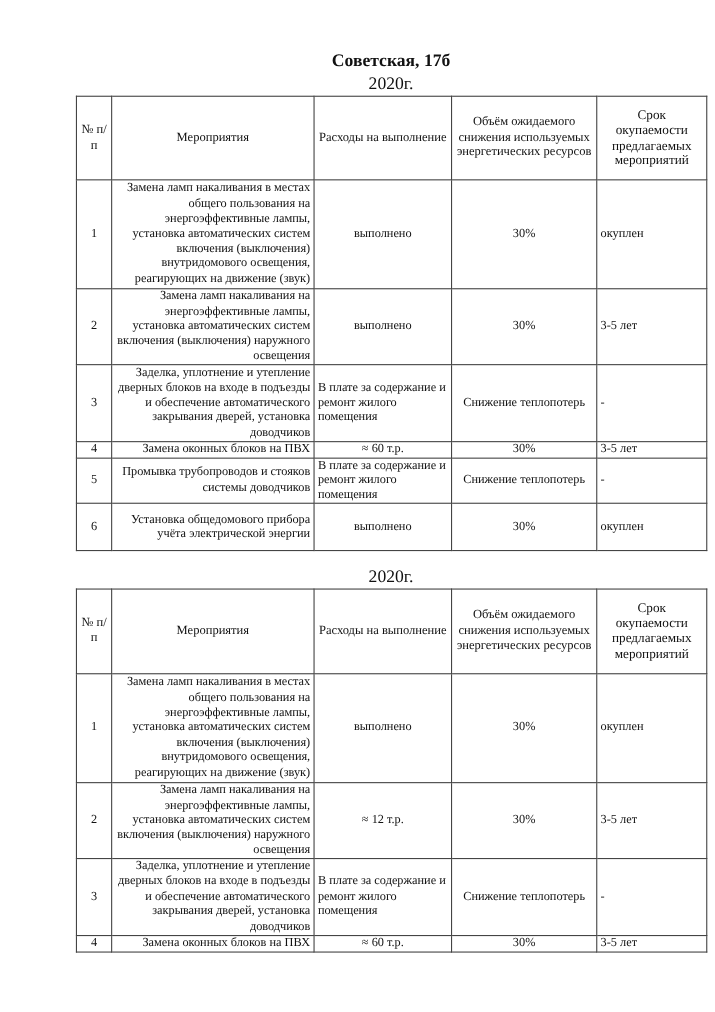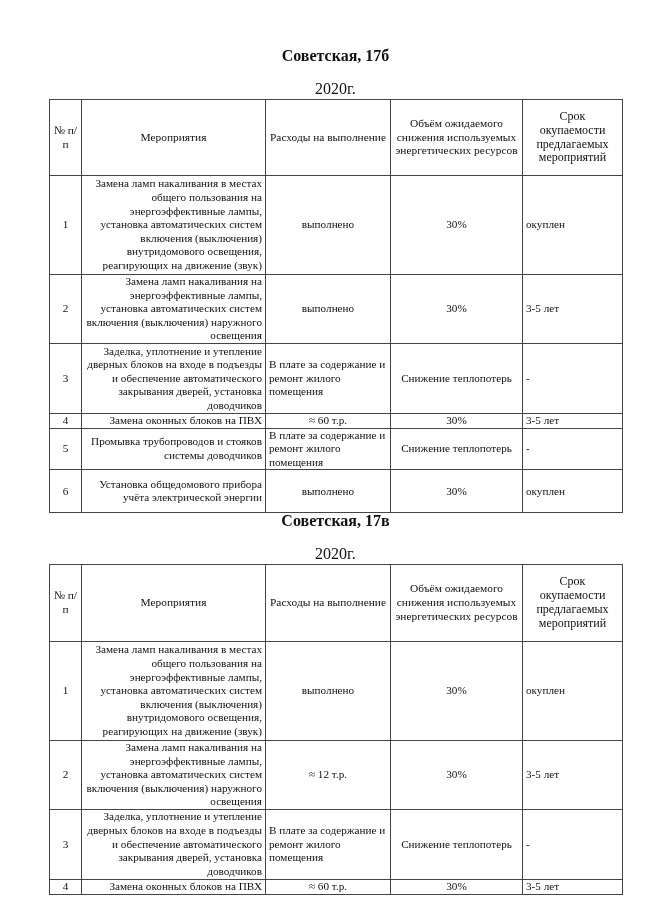--- a/index.html
+++ b/index.html
@@ -10,36 +10,36 @@
     body {
       width: 650px;
       height: 920px;
       position: relative;
       overflow: hidden;
       font-family: "Liberation Serif", "DejaVu Serif", serif;
       color: #111111;
     }
     .section {
       position: absolute;
-      left: 34px;
+      left: 54px;
       width: 573px;
       padding-left: 15px;
     }
     .section-title {
       text-align: center;
       font-weight: bold;
       font-size: 16px;
       line-height: 17px;
       margin: 0;
     }
     .section-year {
       text-align: center;
       font-size: 16px;
       line-height: 17px;
-      margin: 16px 0 2px 0;
+      margin: 4px 0 2px 0;
     }
     table.plan {
       border-collapse: collapse;
       width: 573px;
       table-layout: fixed;
       font-size: 11.2px;
       line-height: 13.6px;
     }
     table.plan th, table.plan td {
       border: 1px solid #444444;
@@ -131,21 +131,20 @@
         <td class="c-name">Установка общедомового прибора учёта электрической энергии</td>
         <td class="c-cost">выполнено</td>
         <td class="c-vol">30%</td>
         <td class="c-pay">окуплен</td>
       </tr>
     </tbody>
   </table>
 </div>
 
 <div class="section" style="top:512px;">
-  <p class="section-title">Советская, 17в</p>
   <p class="section-year">2020г.</p>
   <table class="plan">
     <colgroup>
       <col class="w-num">
         <col class="w-name">
         <col class="w-cost">
         <col class="w-vol">
         <col class="w-pay">
     </colgroup>
     <thead>

